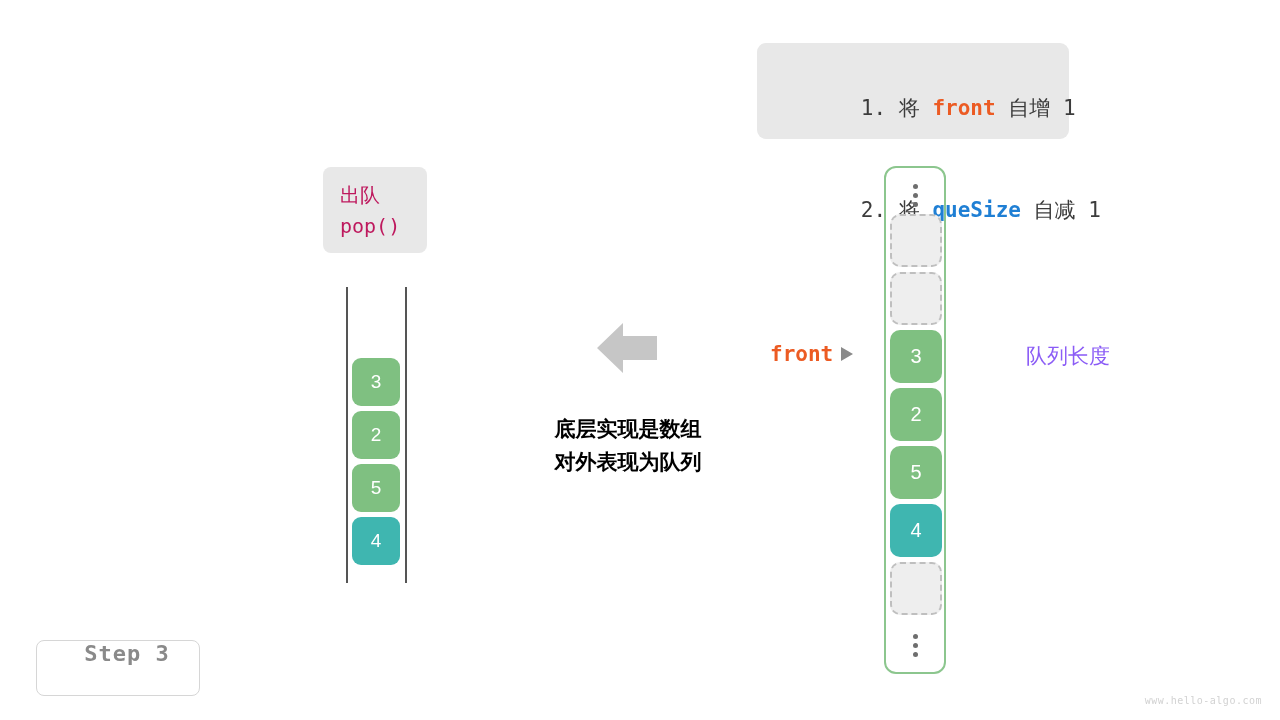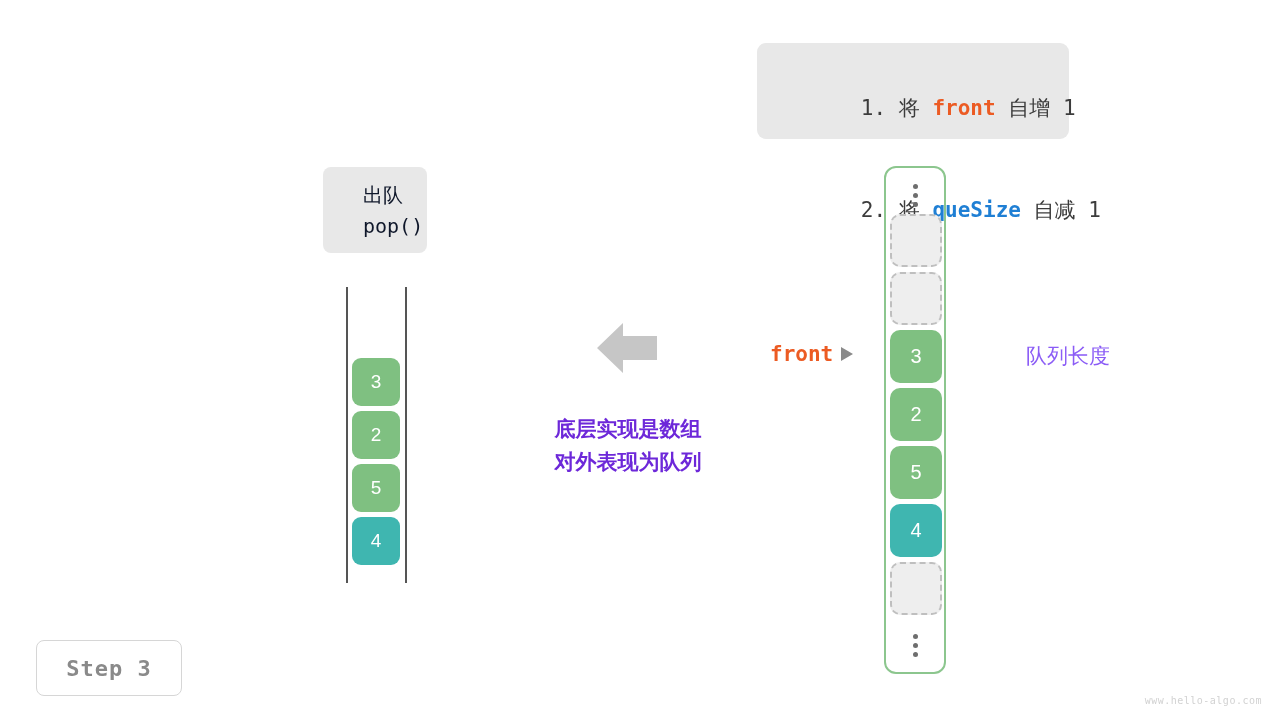--- a/index.html
+++ b/index.html
@@ -56,24 +56,23 @@
     height: 86px;
     background: #e8e8e8;
     border-radius: 8px;
     box-sizing: border-box;
     padding-top: 13px;
     padding-left: 17px;
   }
   #pop-box .ln {
     font-family: "DejaVu Sans Mono", "Liberation Mono", monospace;
     font-size: 20px;
-    color: #0f172a;
+    color: #be185d;
     line-height: 31px;
     white-space: pre;
-    margin-left: 23px;
   }
 
   
   #left-queue {
     position: absolute;
     left: 346px;
     top: 287px;
     width: 61px;
     height: 296px;
   }
@@ -117,21 +116,21 @@
     height: 52px;
   }
 
   
   #explain-text {
     position: absolute;
     left: 528px;
     top: 412px;
     width: 200px;
     text-align: center;
-    color: #6d28d9;
+    color: #000000;
     font-weight: bold;
     font-size: 21px;
     line-height: 33px;
     font-family: "Liberation Sans", sans-serif;
   }
 
   
   #front-pointer {
     position: absolute;
     left: 770px;
@@ -241,22 +240,22 @@
   #step-badge {
     position: absolute;
     left: 36px;
     top: 640px;
     width: 144px;
     height: 54px;
     border: 1px solid #d6d6d6;
     border-radius: 8px;
     background: #ffffff;
     display: flex;
-    align-items: center;
     justify-content: center;
+    padding-left: 18px;
   }
   #step-badge .txt {
     font-family: "DejaVu Sans Mono", "Liberation Mono", monospace;
     font-size: 22px;
     font-weight: bold;
     color: #8a8a8a;
     letter-spacing: 1px;
   }
 
   

